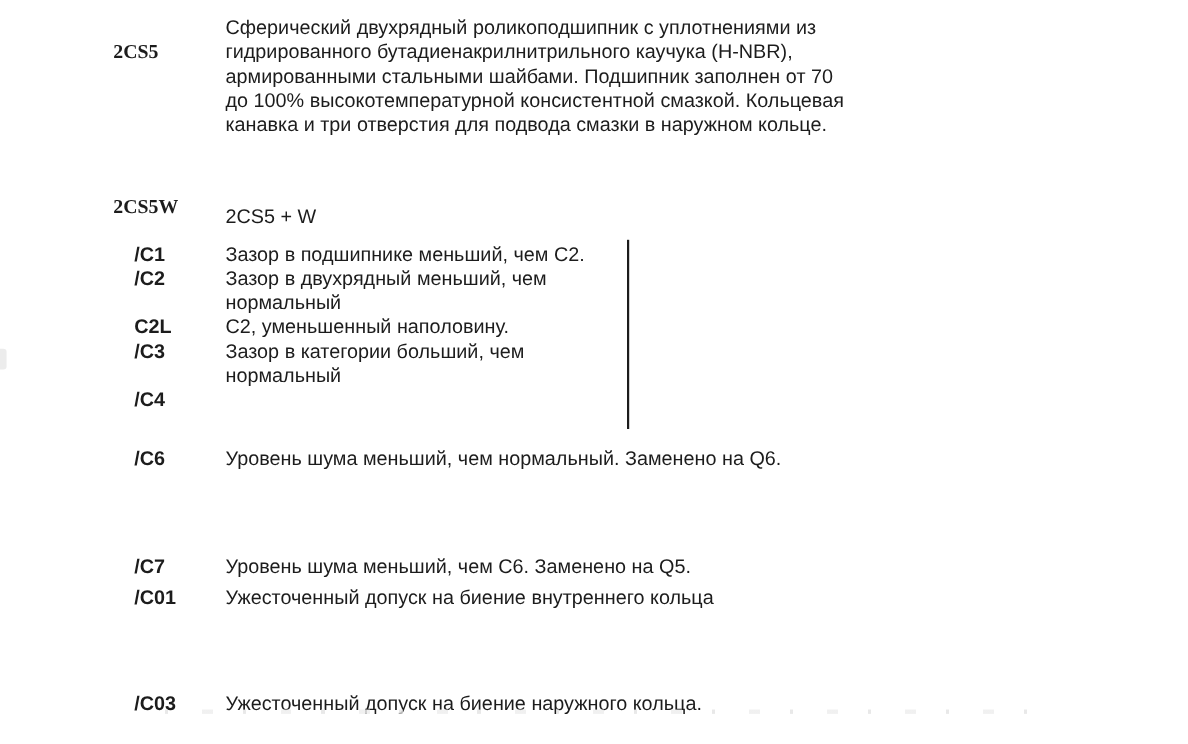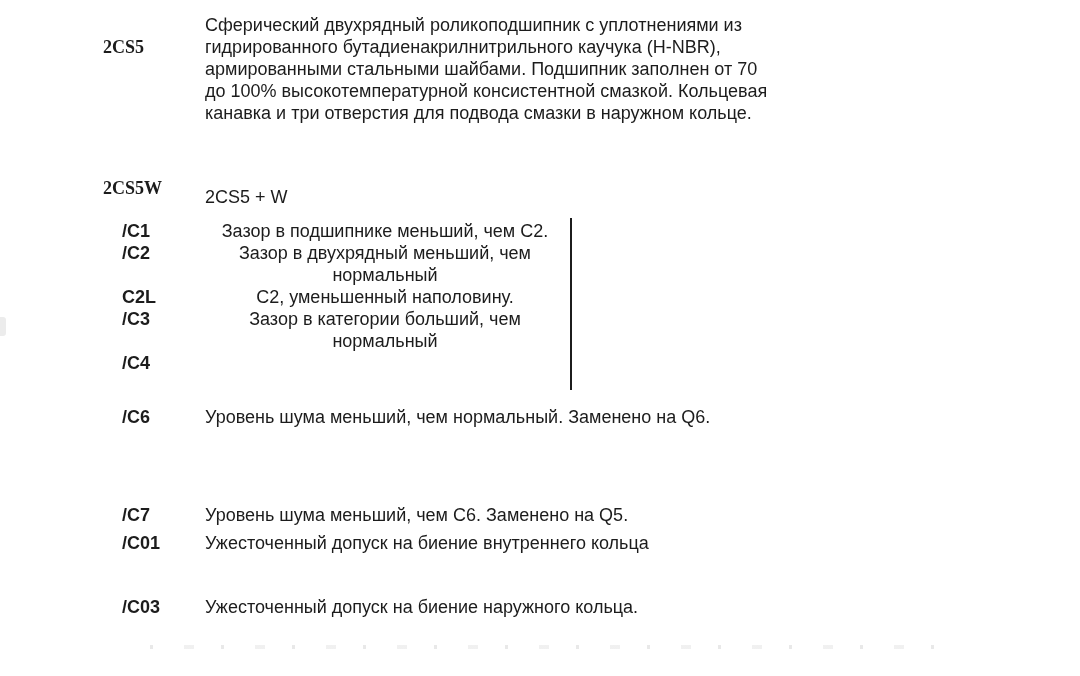--- a/index.html
+++ b/index.html
@@ -47,21 +47,21 @@
   .group {
     position: absolute;
     left: 103px;
     top: 220px;
     width: 977px;
     font-size: 18px;
     line-height: 22px;
   }
   .group-rows { width: 462px; }
   .group-row  { display: flex; align-items: flex-start; min-height: 22px; }
-  .group-row .desc { width: 360px; text-align: center; }
+  .group-row .desc { width: 360px; }
   .vline {
     position: absolute;
     left: 467px;
     top: -2px;
     width: 2px;
     height: 172px;
     background: #1c1c1c;
   }
   .side-note {
     position: absolute;
@@ -144,21 +144,21 @@
     <div class="code">/C7</div>
     <div class="desc desc-c7">Уровень шума меньший, чем C6. Заменено на Q5.</div>
   </section>
 
   <section class="entry" style="top:532px">
     <div class="code">/C01</div>
     <div class="desc desc-c01">Ужесточенный допуск на биение внутреннего кольца</div>
   </section>
 
 
-  <section class="entry" style="top:596px">
+  <section class="entry" style="top:628px">
     <div class="code">/C03</div>
     <div class="desc desc-c03">Ужесточенный допуск на биение наружного кольца.</div>
   </section>
 
   <div class="artifact-left"></div>
   <div class="artifact-bottom"></div>
 
 </div>
 
 </body></html>

